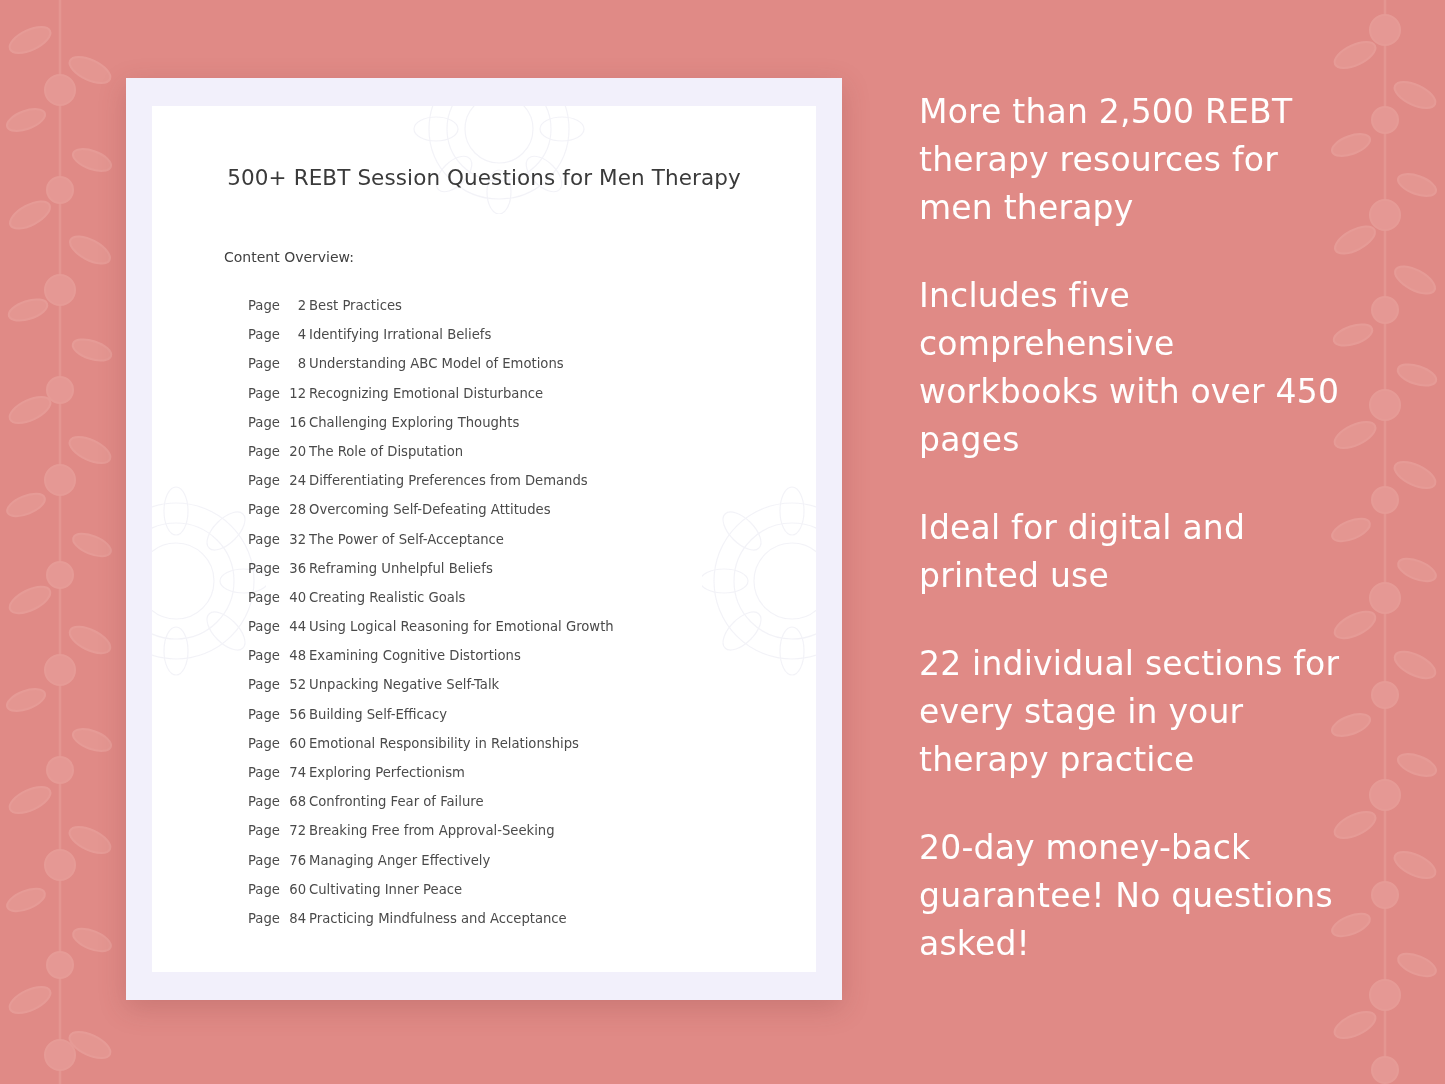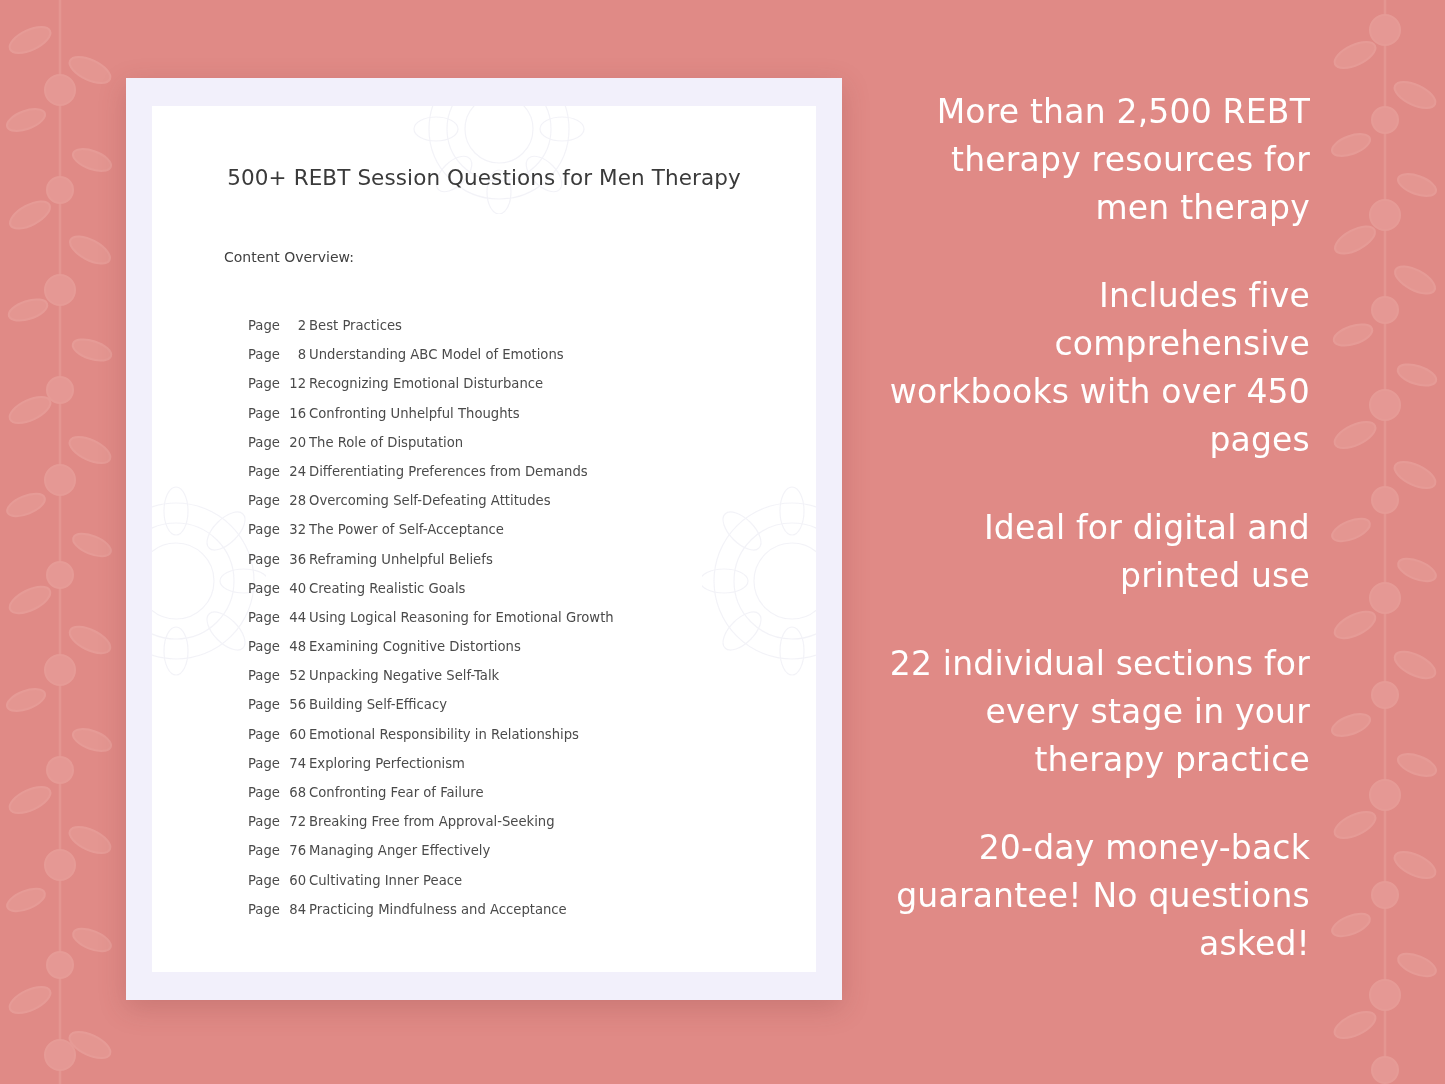--- a/index.html
+++ b/index.html
@@ -91,21 +91,21 @@
     position: absolute;
     left: 72px;
     top: 143px;
     font-family: "DejaVu Sans", sans-serif;
     font-size: 14px;
     color: #3f3f3f;
   }
   .toc {
     position: absolute;
     left: 96px;
-    top: 184px;
+    top: 192px;
     width: 540px;
   }
   .toc-row {
     display: flex;
     align-items: baseline;
     height: 29.2px;
     font-family: "DejaVu Sans", sans-serif;
     font-size: 13.2px;
     color: #4a4a4a;
     white-space: nowrap;
@@ -115,30 +115,28 @@
     flex: 0 0 52px;
     text-align: left;
   }
   .toc-num {
     display: inline-block;
     width: 22px;
     text-align: right;
   }
   .toc-title {
     padding-left: 9px;
-    margin-top: 28px;
   }
 
   
   .marketing {
     position: absolute;
-    left: 880px;
+    left: 919px;
     top: 88px;
     width: 430px;
-    text-align: right;
   }
   .m-block {
     font-family: "DejaVu Sans", sans-serif;
     color: #ffffff;
     font-size: 33px;
     line-height: 48px;
     margin-bottom: 40px;
     font-weight: 400;
     letter-spacing: 0.2px;
   }
@@ -285,30 +283,34 @@
 
       <div class="doc-title">500+ REBT Session Questions for Men Therapy</div>
       <div class="overview-label">Content Overview:</div>
 
       <div class="toc" id="toc-list">
           <div class="toc-row">
             <span class="toc-page"><span>Page </span><span class="toc-num">2</span></span>
             <span class="toc-title">Best Practices</span>
           </div>
           <div class="toc-row">
+            <span class="toc-page"><span>Page </span><span class="toc-num">4</span></span>
+            <span class="toc-title">Identifying Irrational Beliefs</span>
+          </div>
+          <div class="toc-row">
             <span class="toc-page"><span>Page </span><span class="toc-num">8</span></span>
             <span class="toc-title">Understanding ABC Model of Emotions</span>
           </div>
           <div class="toc-row">
             <span class="toc-page"><span>Page </span><span class="toc-num">12</span></span>
             <span class="toc-title">Recognizing Emotional Disturbance</span>
           </div>
           <div class="toc-row">
             <span class="toc-page"><span>Page </span><span class="toc-num">16</span></span>
-            <span class="toc-title">Confronting Unhelpful Thoughts</span>
+            <span class="toc-title">Challenging Exploring Thoughts</span>
           </div>
           <div class="toc-row">
             <span class="toc-page"><span>Page </span><span class="toc-num">20</span></span>
             <span class="toc-title">The Role of Disputation</span>
           </div>
           <div class="toc-row">
             <span class="toc-page"><span>Page </span><span class="toc-num">24</span></span>
             <span class="toc-title">Differentiating Preferences from Demands</span>
           </div>
           <div class="toc-row">

